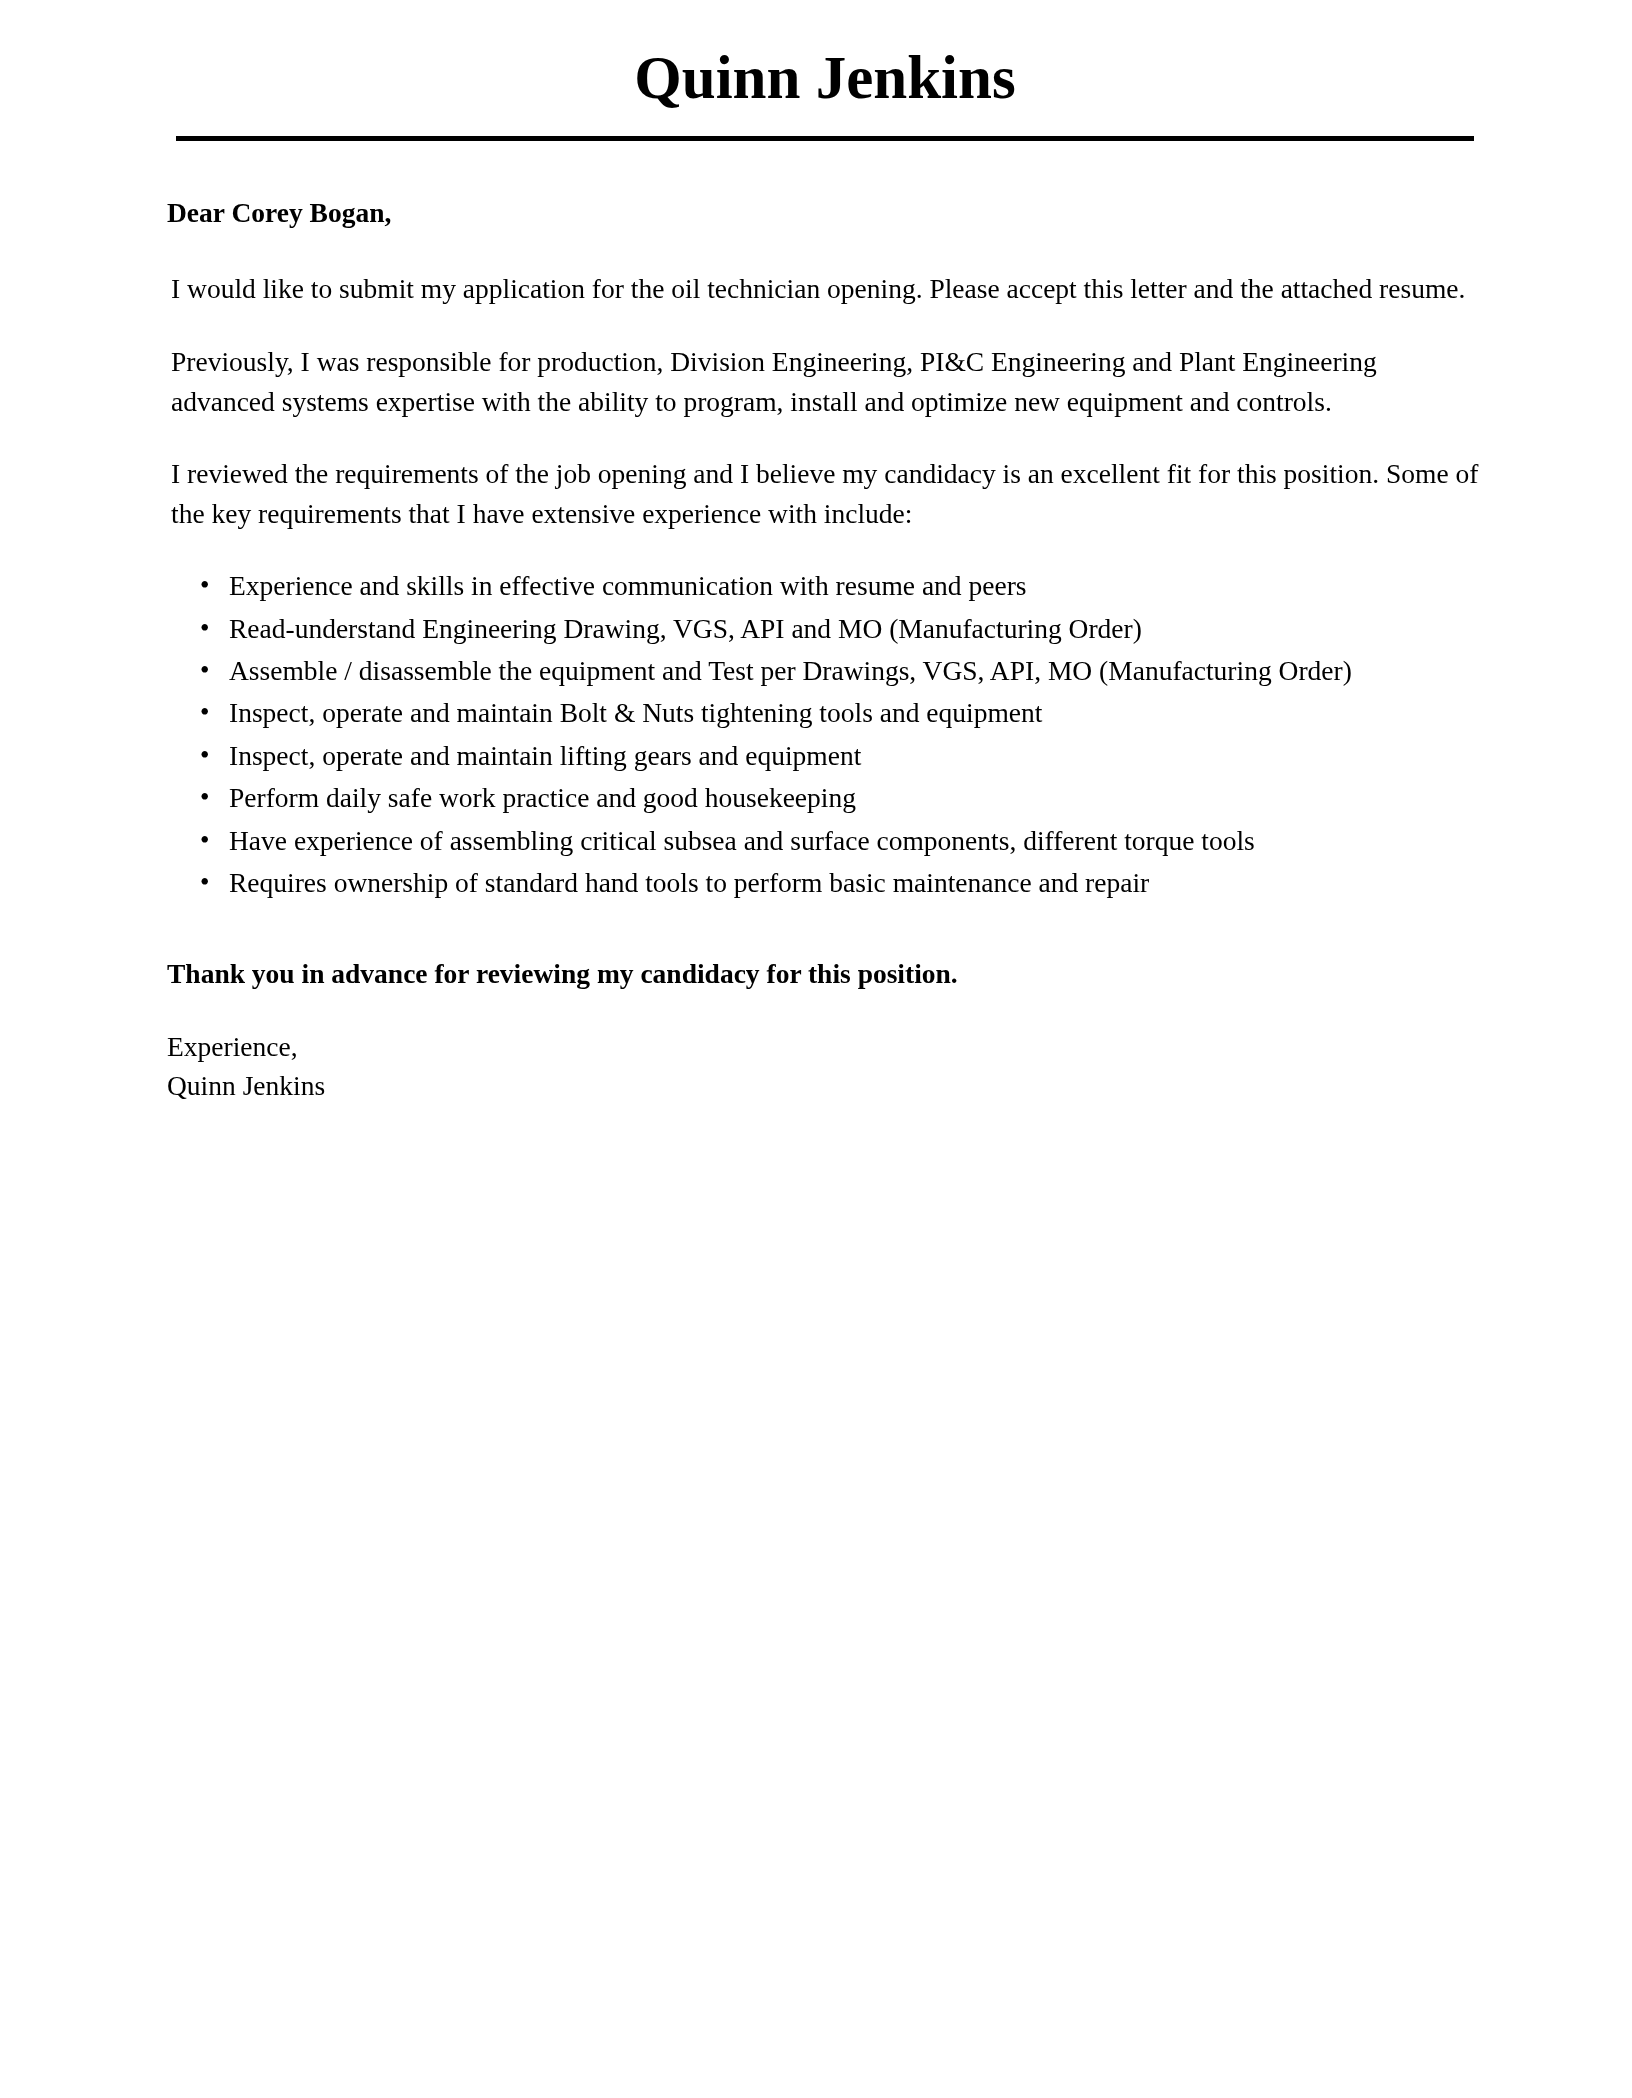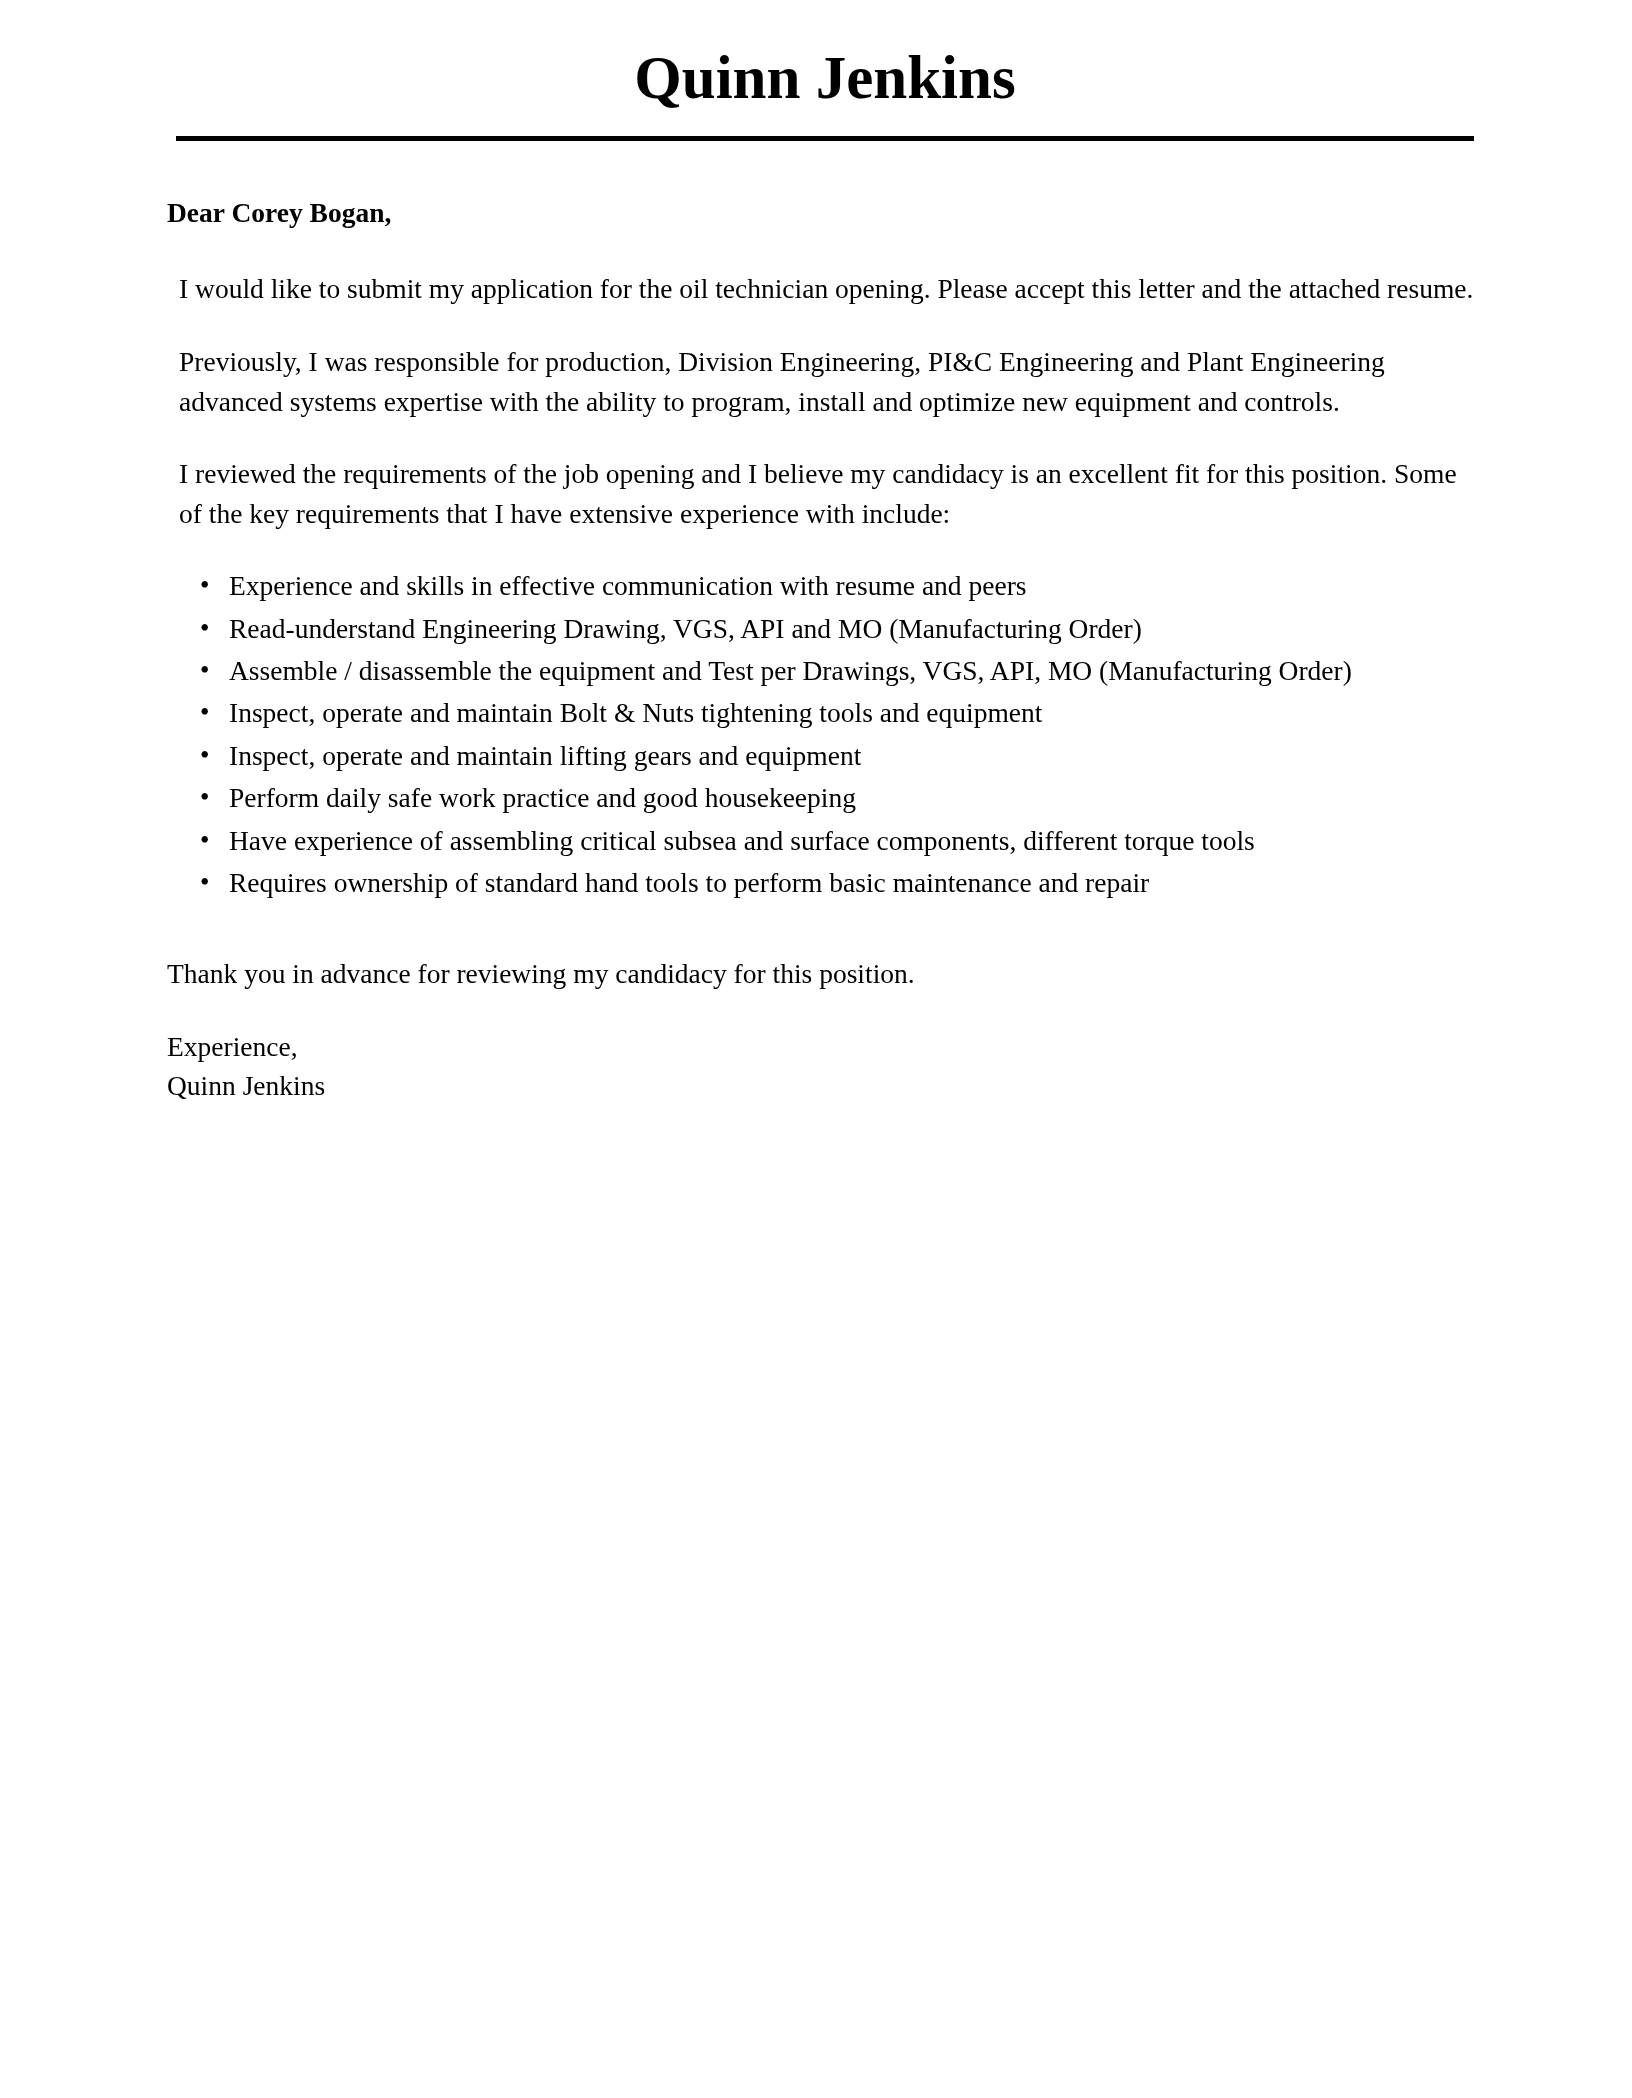--- a/index.html
+++ b/index.html
@@ -59,21 +59,21 @@
     padding-top: 52px;
     font-size: 27.5px;
     line-height: 1.46;
   }
   .salutation {
     font-weight: bold;
     font-size: 27.5px;
     margin: 0 0 36px 0;
   }
   .para {
-    margin: 0 0 32px 12px;
+    margin: 0 0 32px 4px;
     text-align: left;
   }
   .bullet-list {
     list-style: none;
     margin: 8px 0 0 0;
     padding: 0 0 0 21px;
   }
   .bullet-list li {
     position: relative;
     padding-left: 41px;
@@ -81,21 +81,21 @@
     line-height: 1.47;
   }
   .bullet-list li .dot {
     position: absolute;
     left: 12px;
     top: 0;
     font-size: 27px;
     line-height: 1.47;
   }
   .closing-thanks {
-    font-weight: normal;
+    font-weight: bold;
     margin: 50px 0 33px 0;
   }
   .signoff-line {
     margin: 0;
     line-height: 1.44;
   }
 </style>
 </head>
 <body>
 

